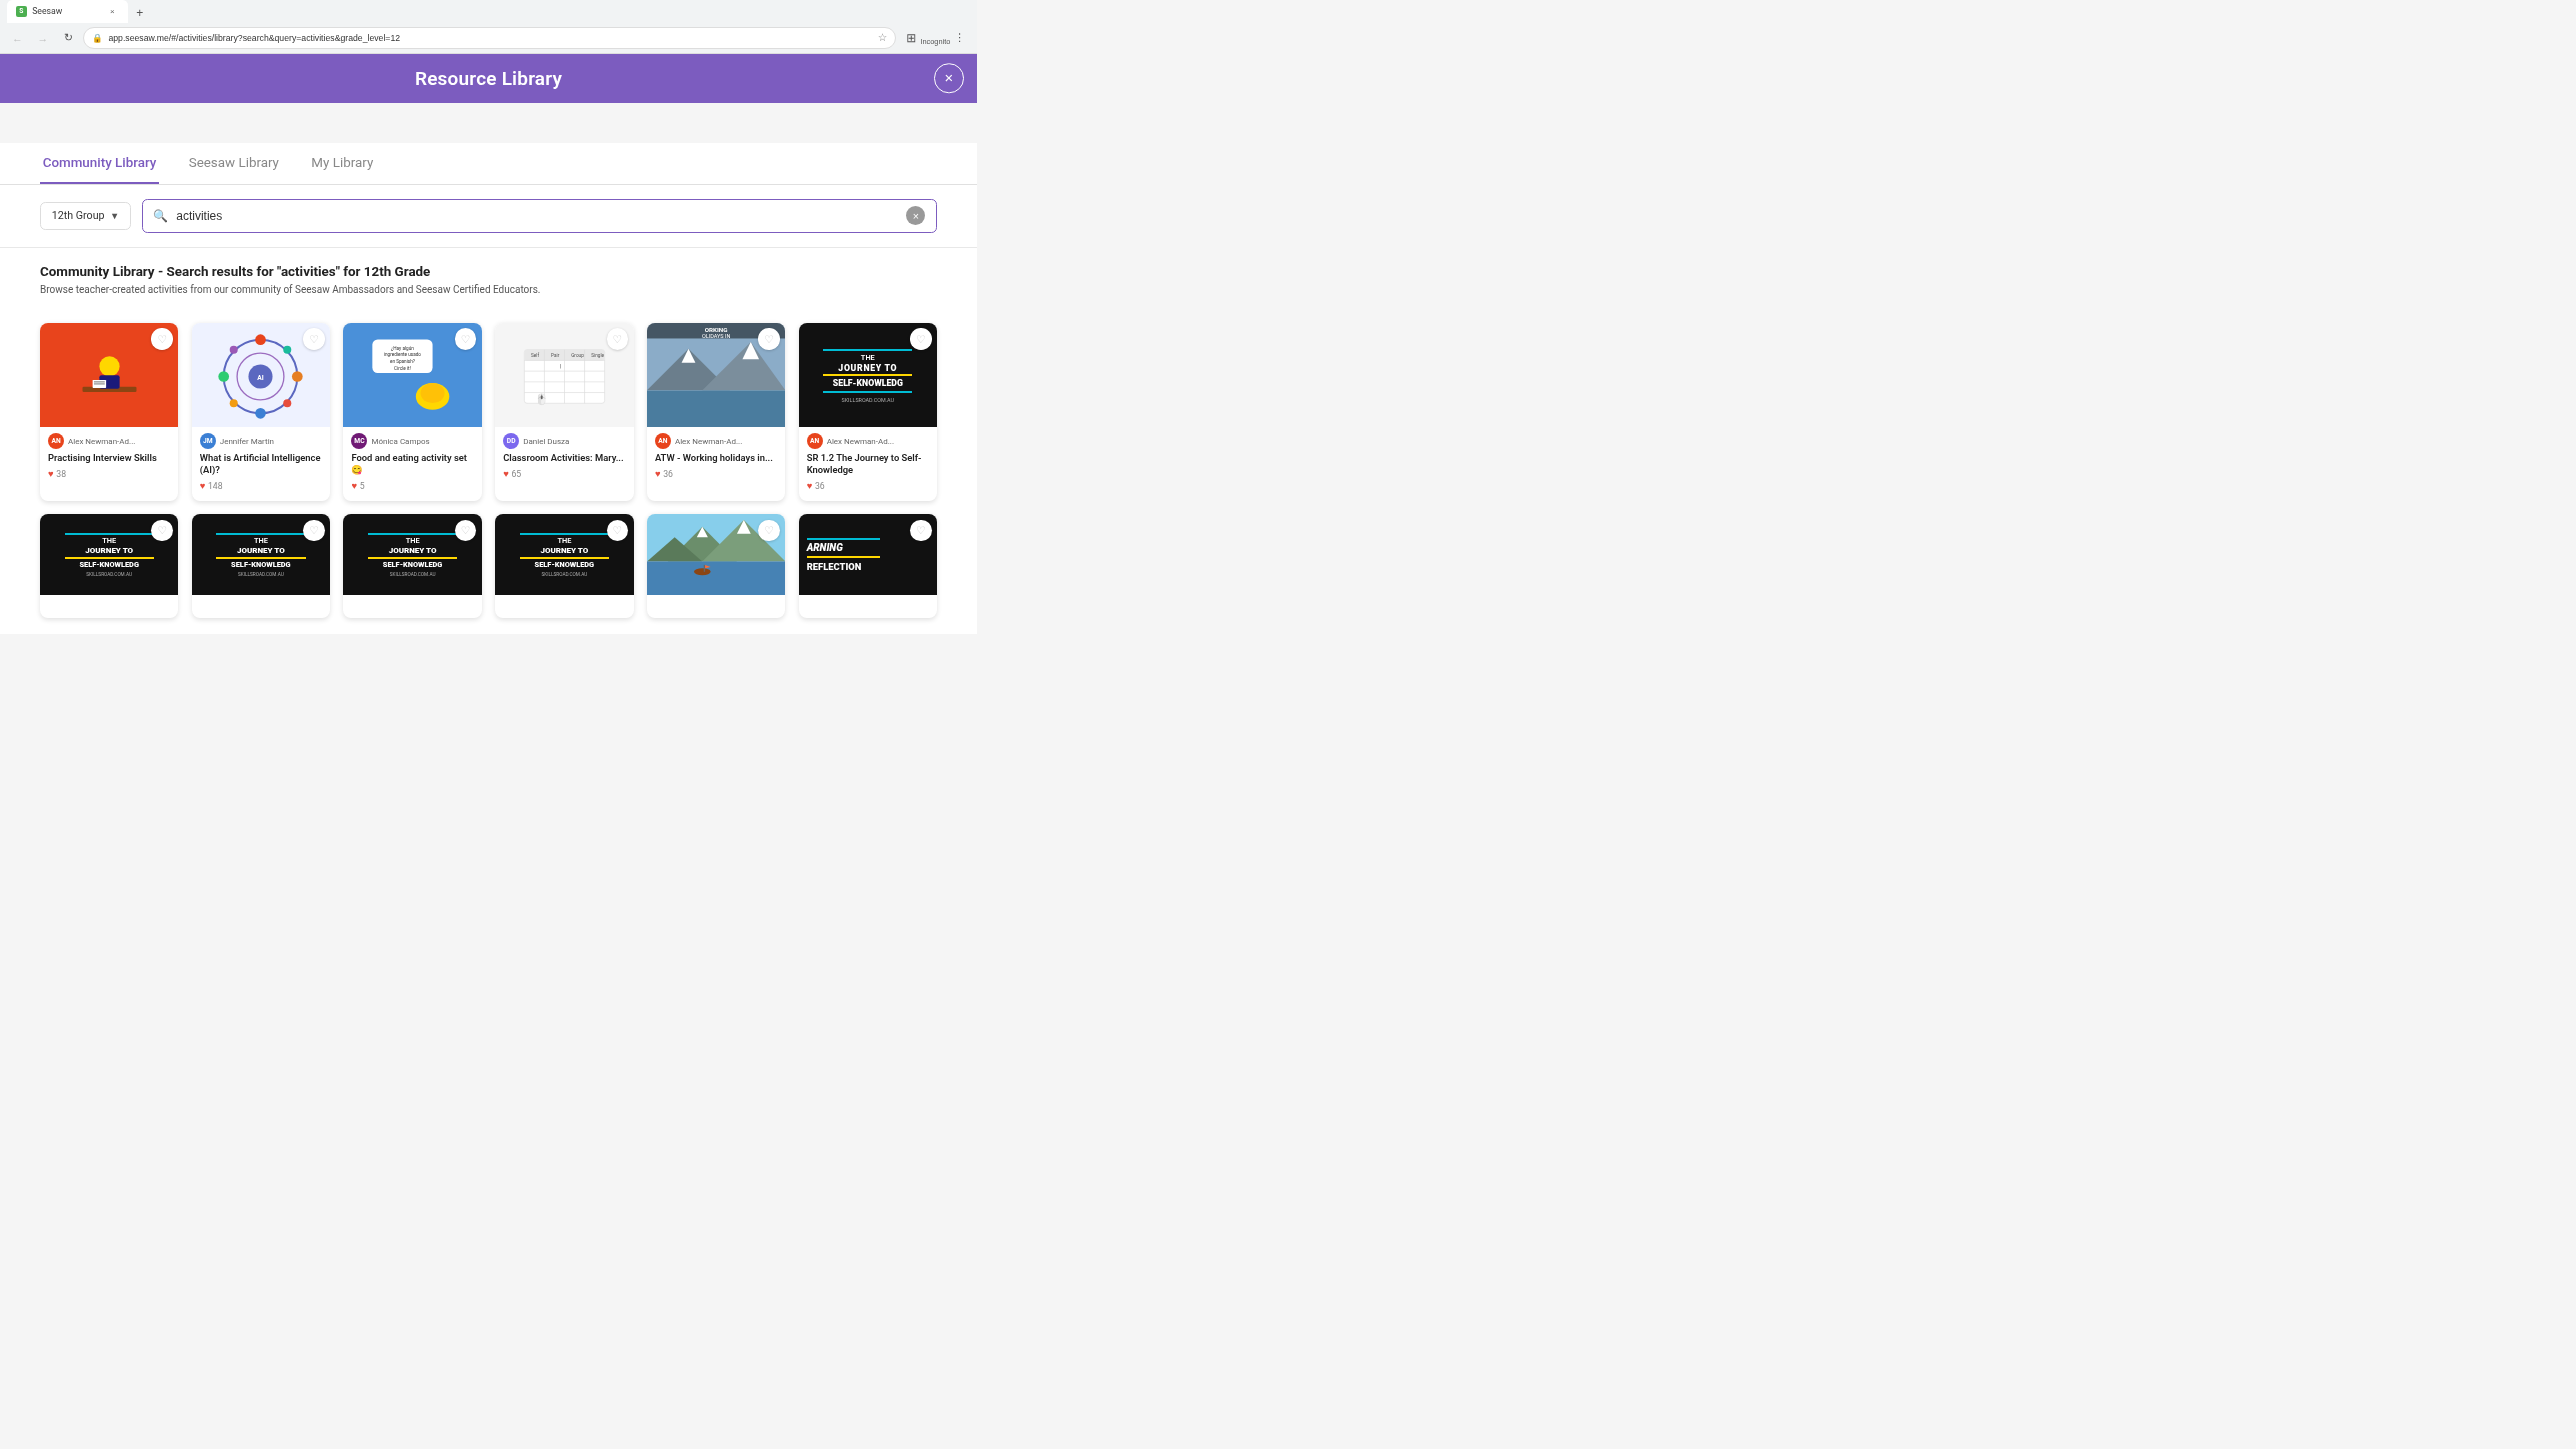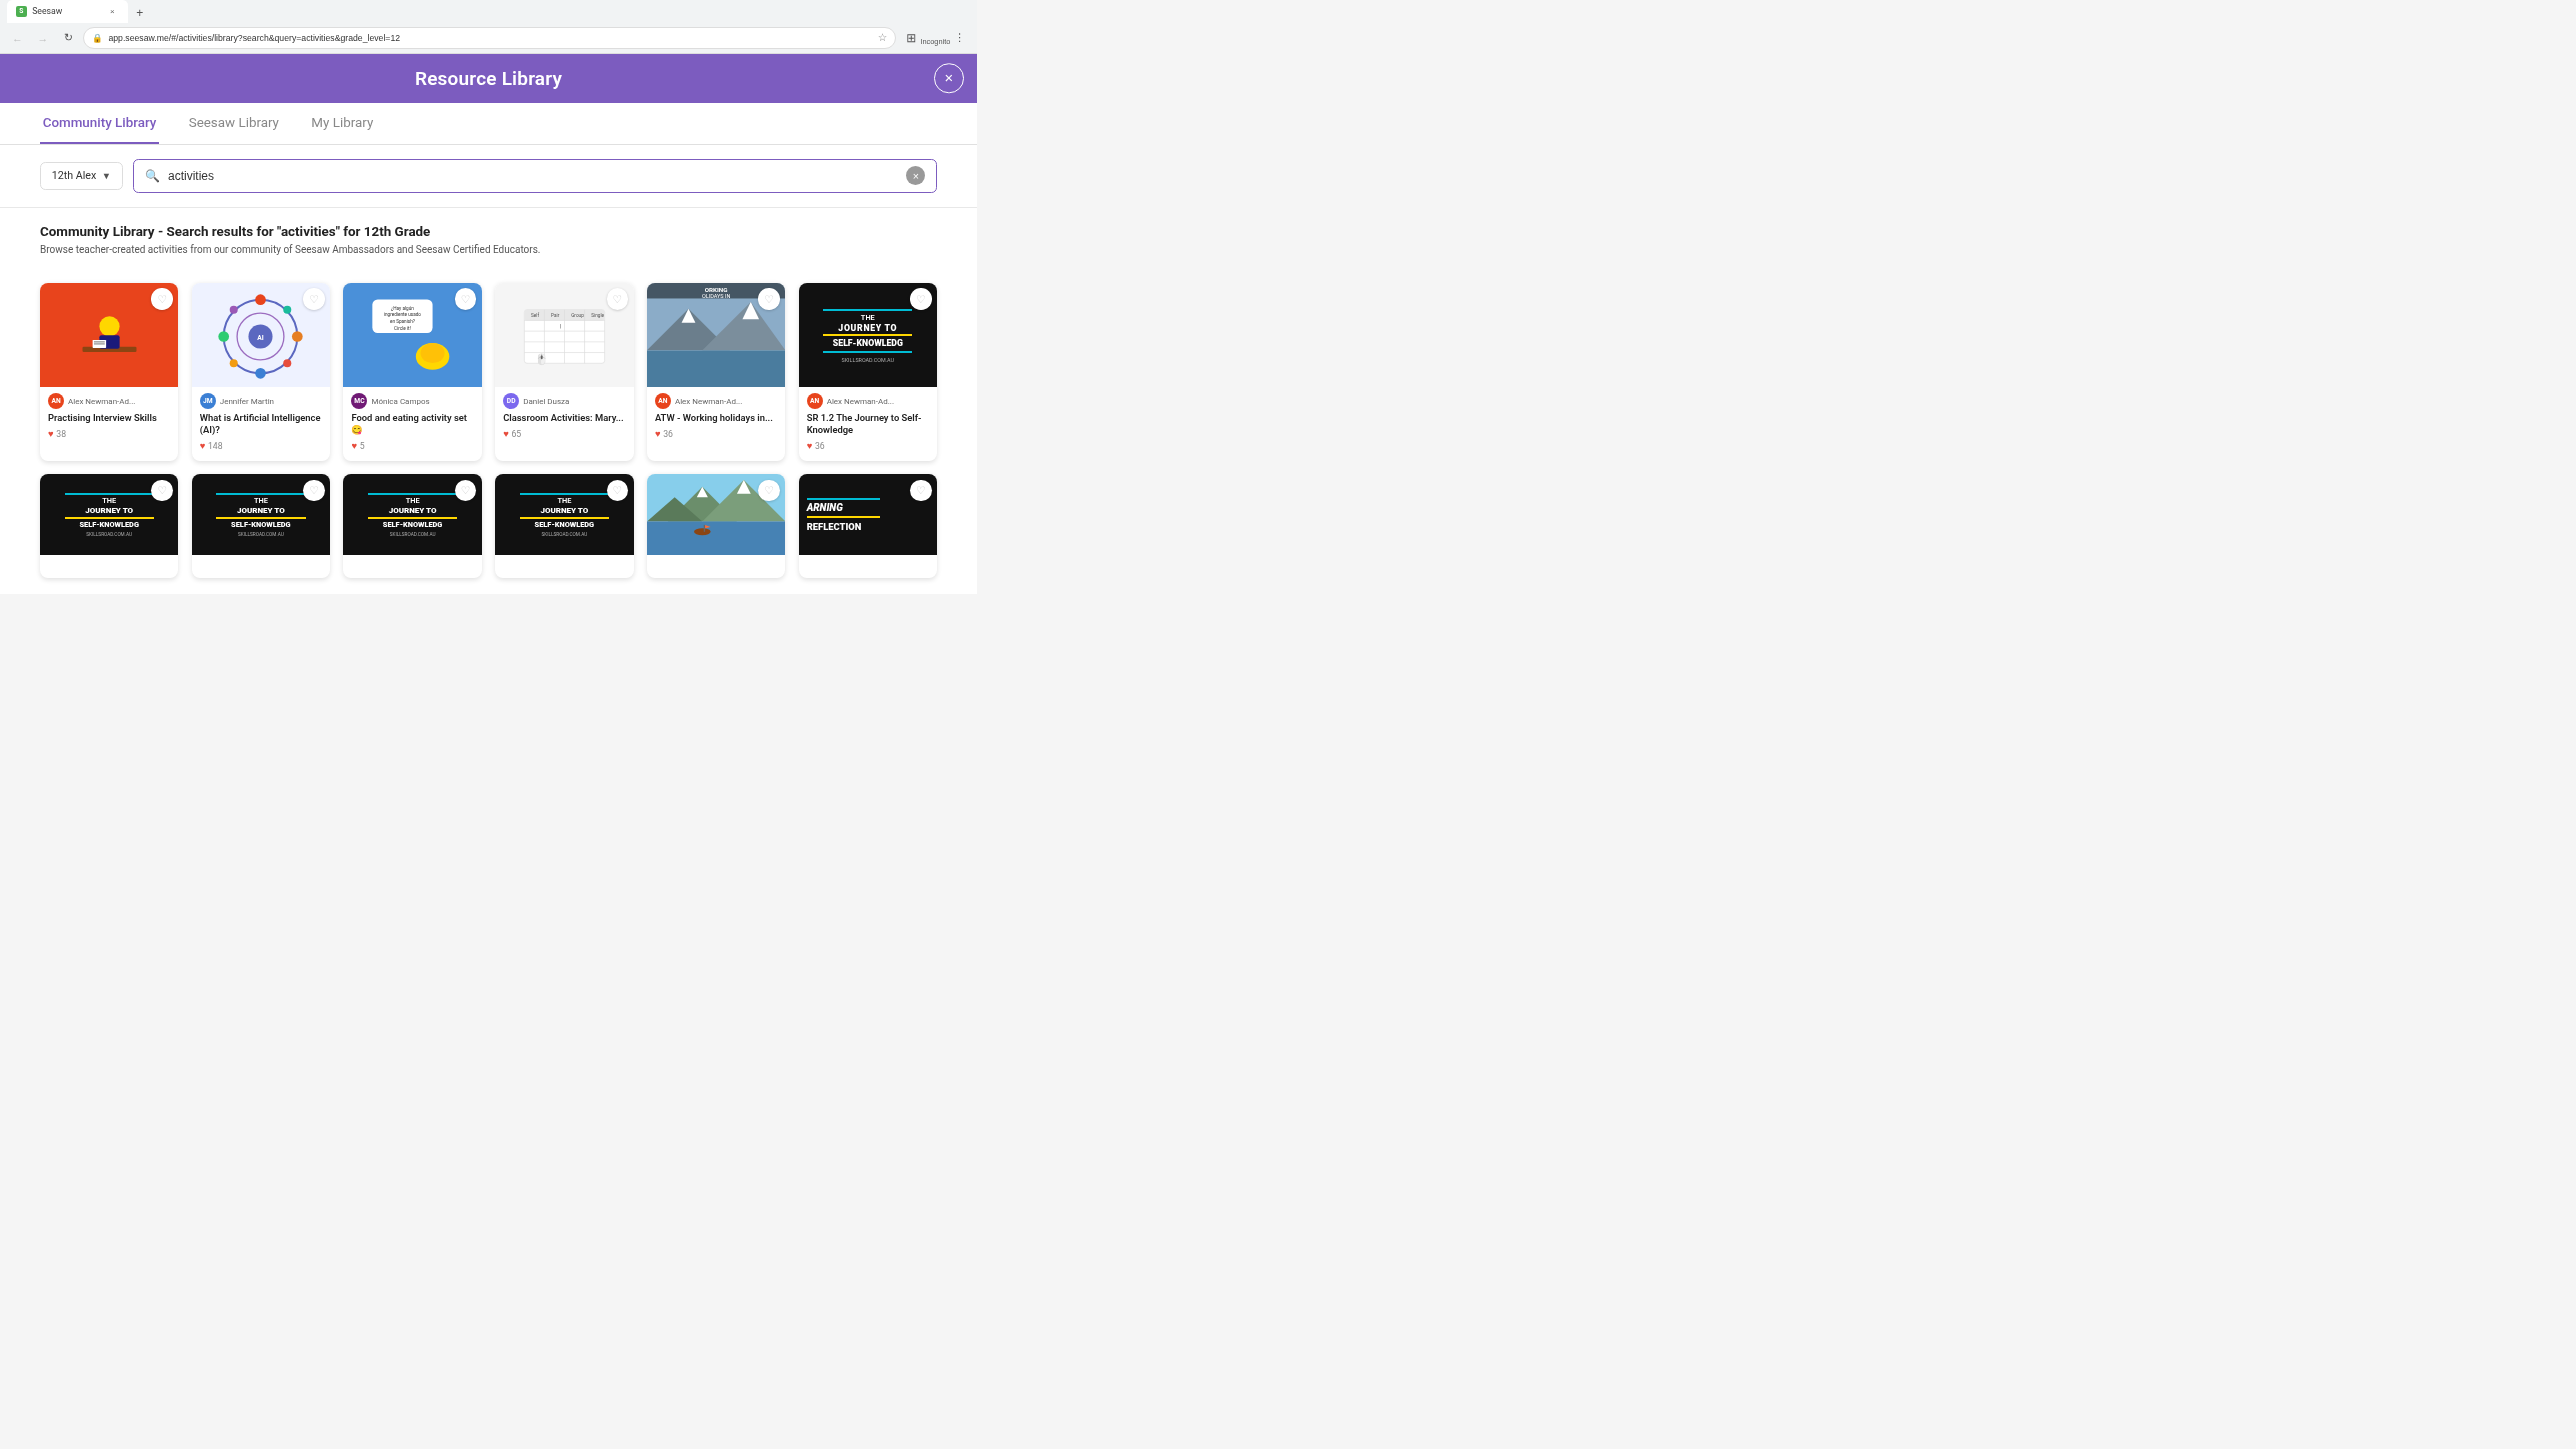--- a/index.html
+++ b/index.html
@@ -162,20 +162,21 @@
     }
 
     
     .tab-nav {
       display: flex;
       align-items: flex-start;
       gap: 27px;
       padding: 0 40px;
       background: white;
       border-bottom: 0.7px solid #e0e0e0;
+      margin-top: 40px;
     }
     .tab-nav-item {
       padding: 12px 2.7px;
       font-size: 13.4px;
       color: #888;
       cursor: pointer;
       border-bottom: 2px solid transparent;
       text-decoration: none;
     }
     .tab-nav-item.active {
@@ -392,21 +393,21 @@
 </div>
 
 <div class="tab-nav">
   <a class="tab-nav-item active">Community Library</a>
   <a class="tab-nav-item">Seesaw Library</a>
   <a class="tab-nav-item">My Library</a>
 </div>
 
 <div class="search-area">
   <div class="grade-select">
-    <span>12th Alex</span>
+    <span>12th Group</span>
     <span class="chevron-down">▼</span>
   </div>
   <div class="search-box">
     <span class="search-icon">🔍</span>
     <input type="text" value="activities" style="">
     <button class="search-clear">×</button>
   </div>
 </div>
 
 <div class="main-content">

